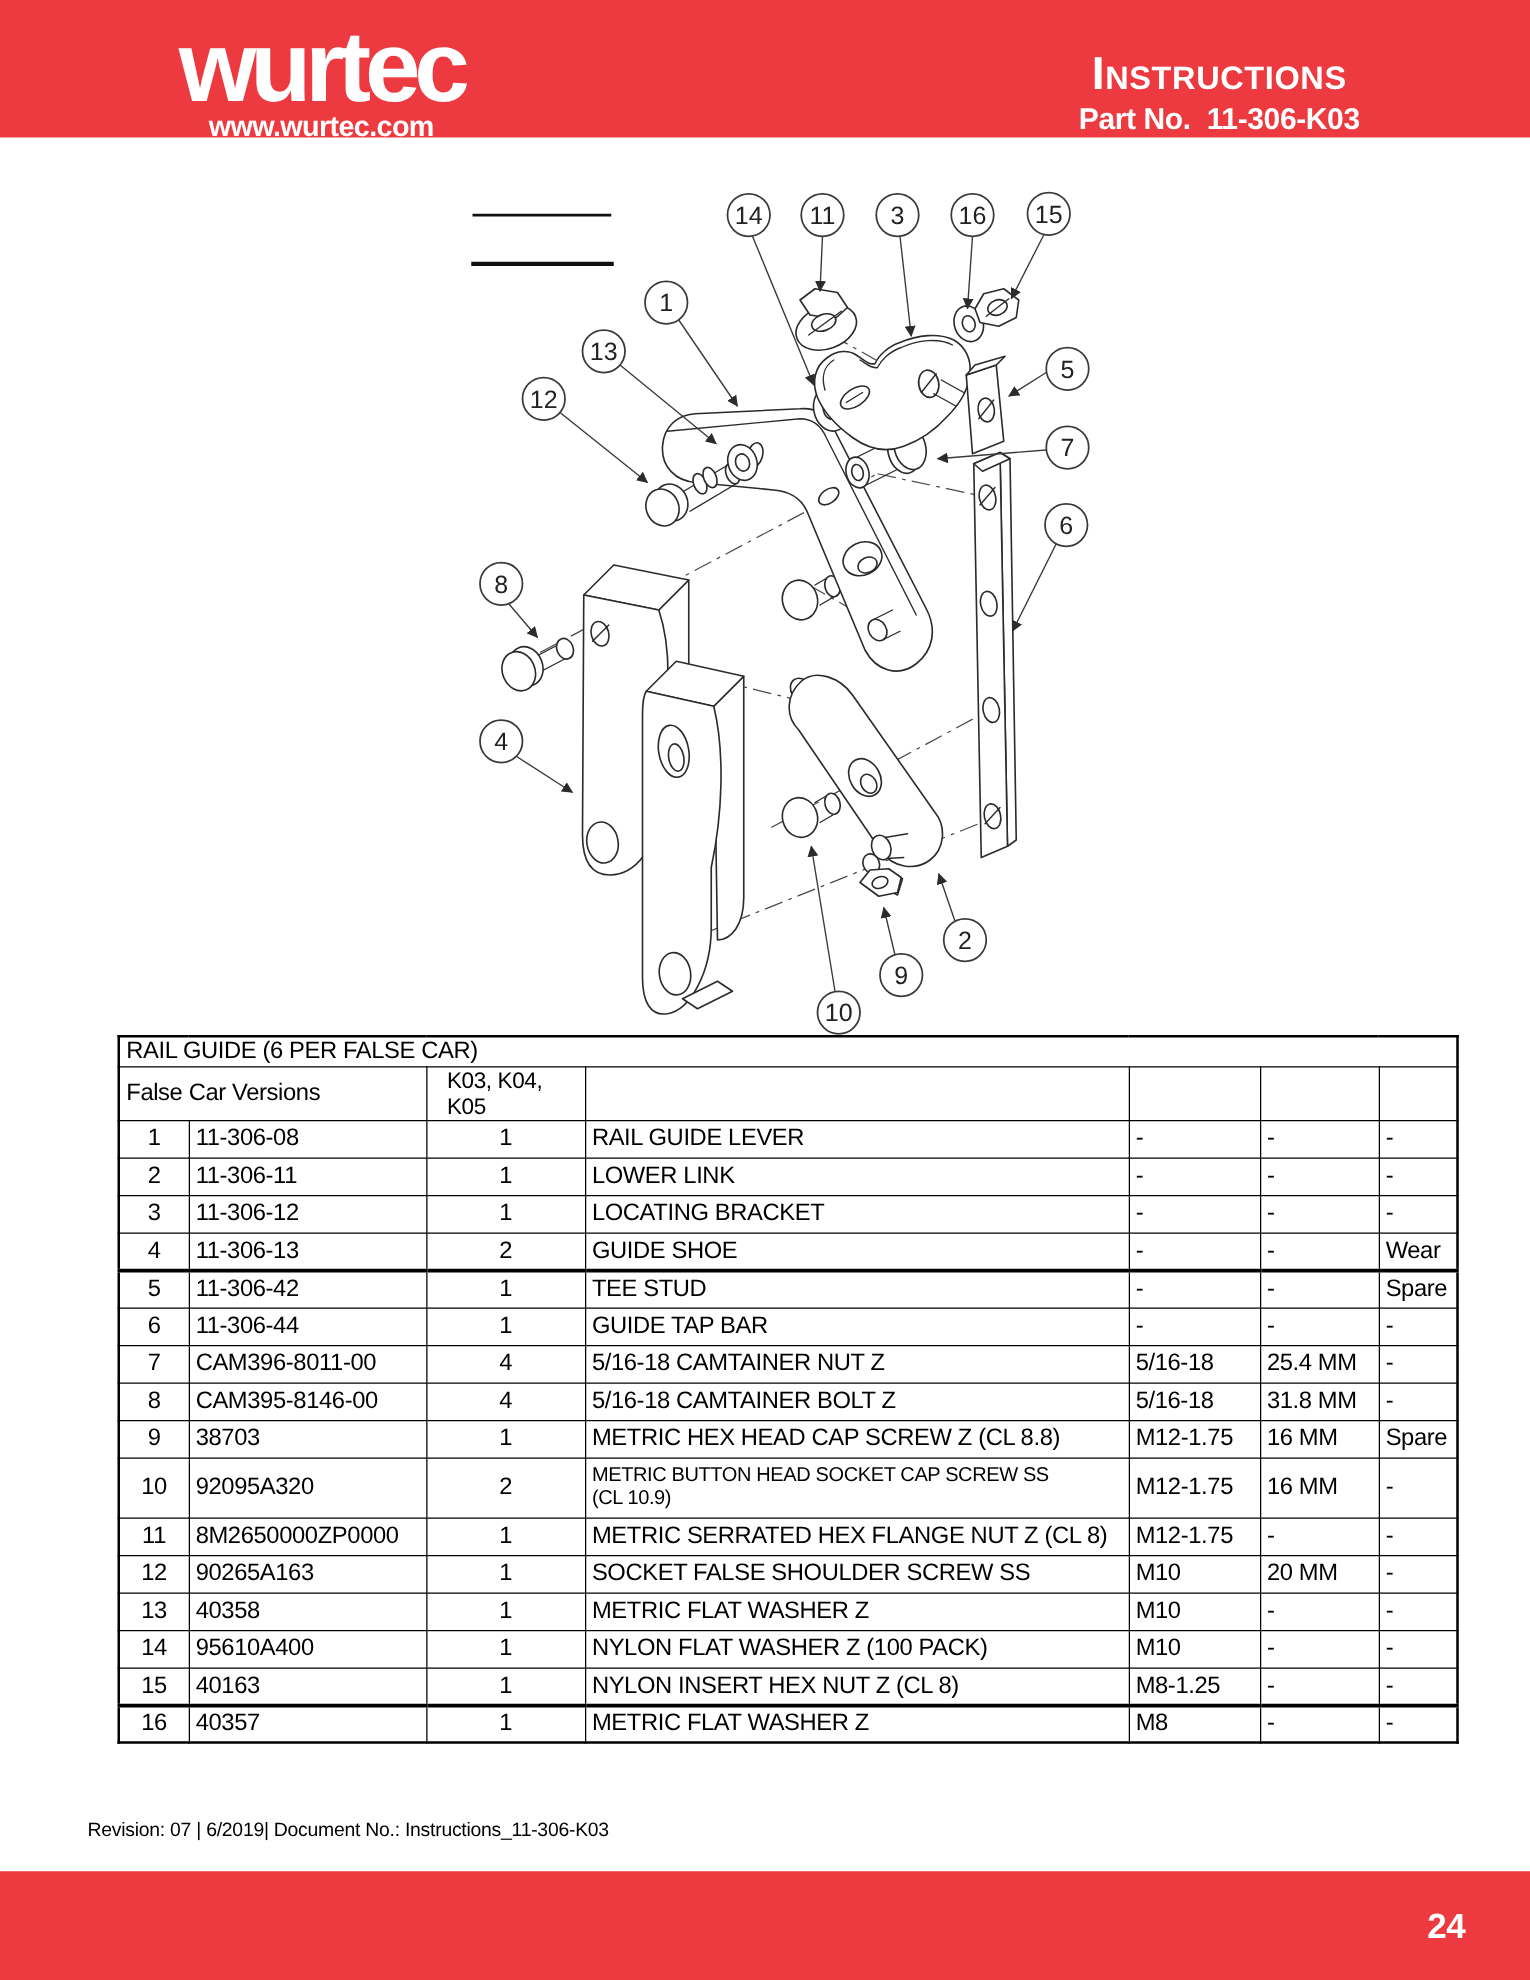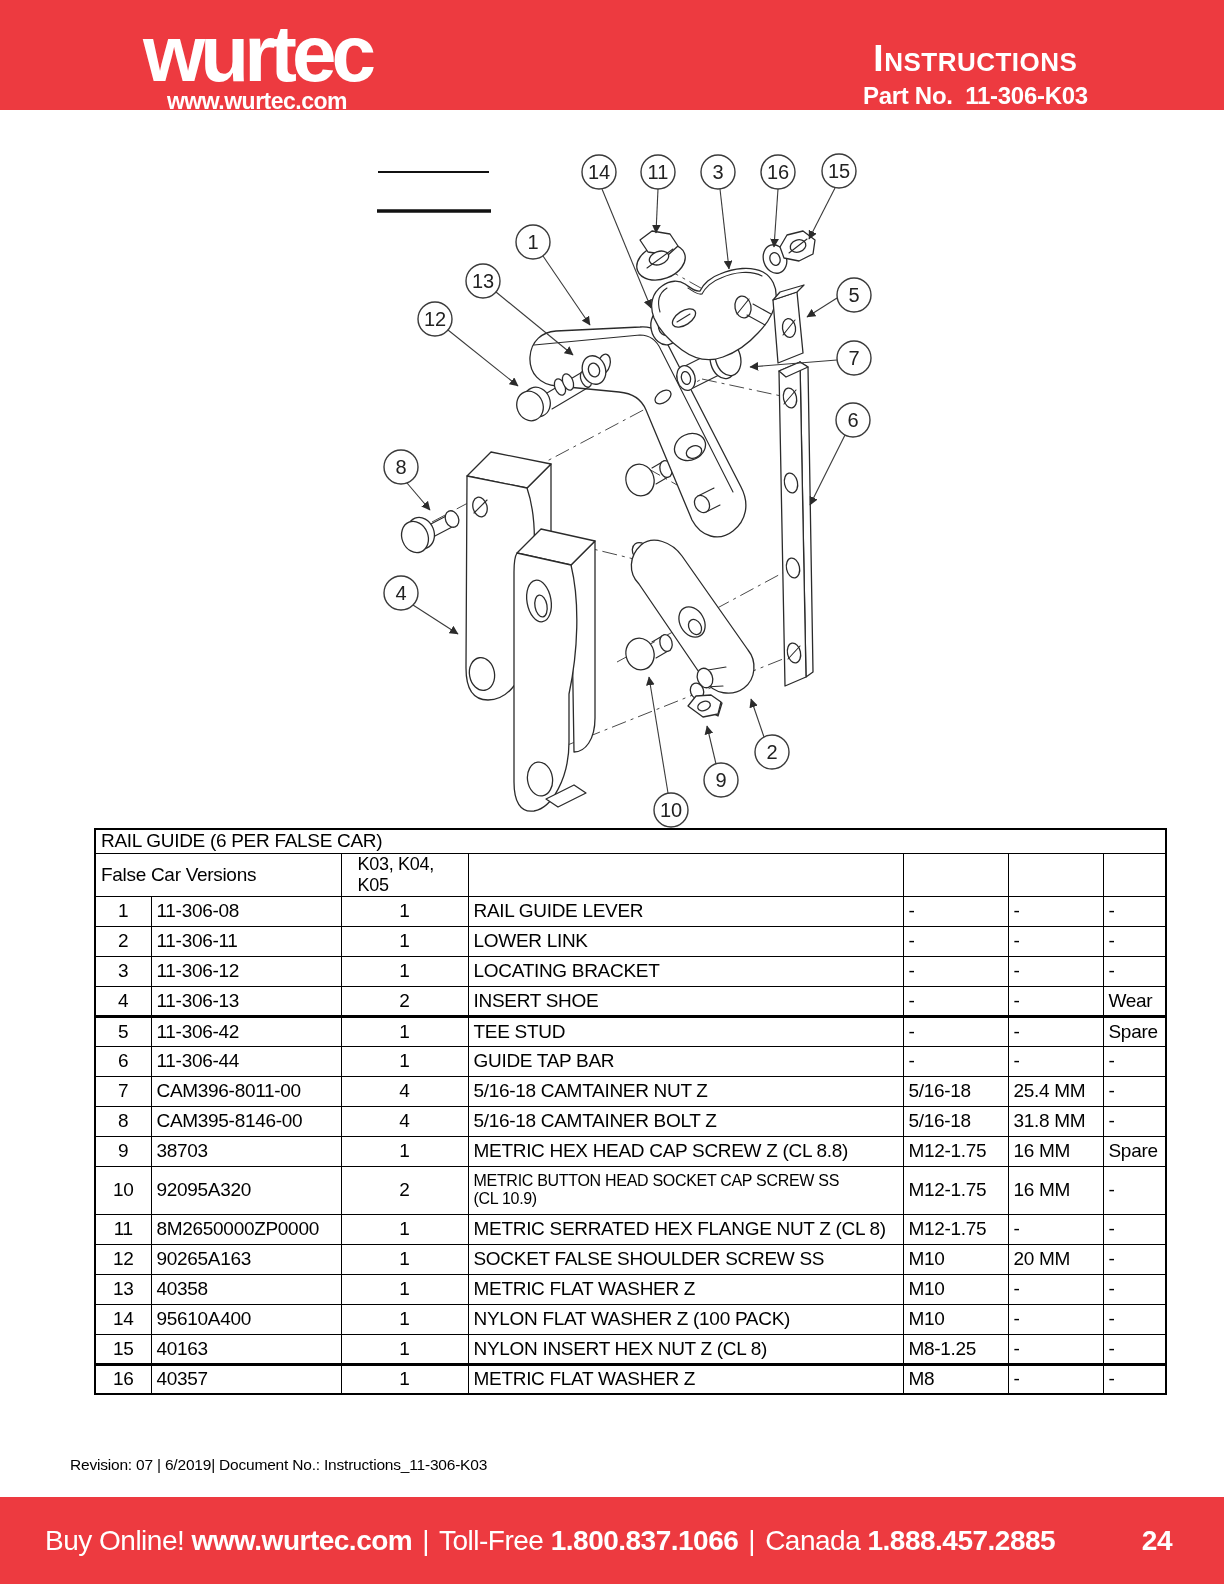--- a/index.html
+++ b/index.html
@@ -362,21 +362,21 @@
       <td class="ctr">1</td>
       <td>LOCATING BRACKET</td>
       <td>-</td>
       <td>-</td>
       <td>-</td>
     </tr>
     <tr class="rdata thick">
       <td class="ctr">4</td>
       <td>11-306-13</td>
       <td class="ctr">2</td>
-      <td>INSERT SHOE</td>
+      <td>GUIDE SHOE</td>
       <td>-</td>
       <td>-</td>
       <td>Wear</td>
     </tr>
     <tr class="rdata">
       <td class="ctr">5</td>
       <td>11-306-42</td>
       <td class="ctr">1</td>
       <td>TEE STUD</td>
       <td>-</td>
@@ -482,17 +482,16 @@
       <td>M8</td>
       <td>-</td>
       <td>-</td>
     </tr>
   </tbody>
     </table>
 
   <div class="rev">Revision: 07 | 6/2019| Document No.: Instructions_11-306-K03</div>
 
   <div class="fbar">
-    <div class="fbar-left"><span>Buy Online! </span><b>www.wurtec.com</b><span class="sep">|</span><span>Toll-Free </span><b>1.800.837.1066</b><span class="sep">|</span><span>Canada </span><b>1.888.457.2885</b></div>
     <div class="fpage">24</div>
   </div>
 
 </div>
 
 </body></html>

